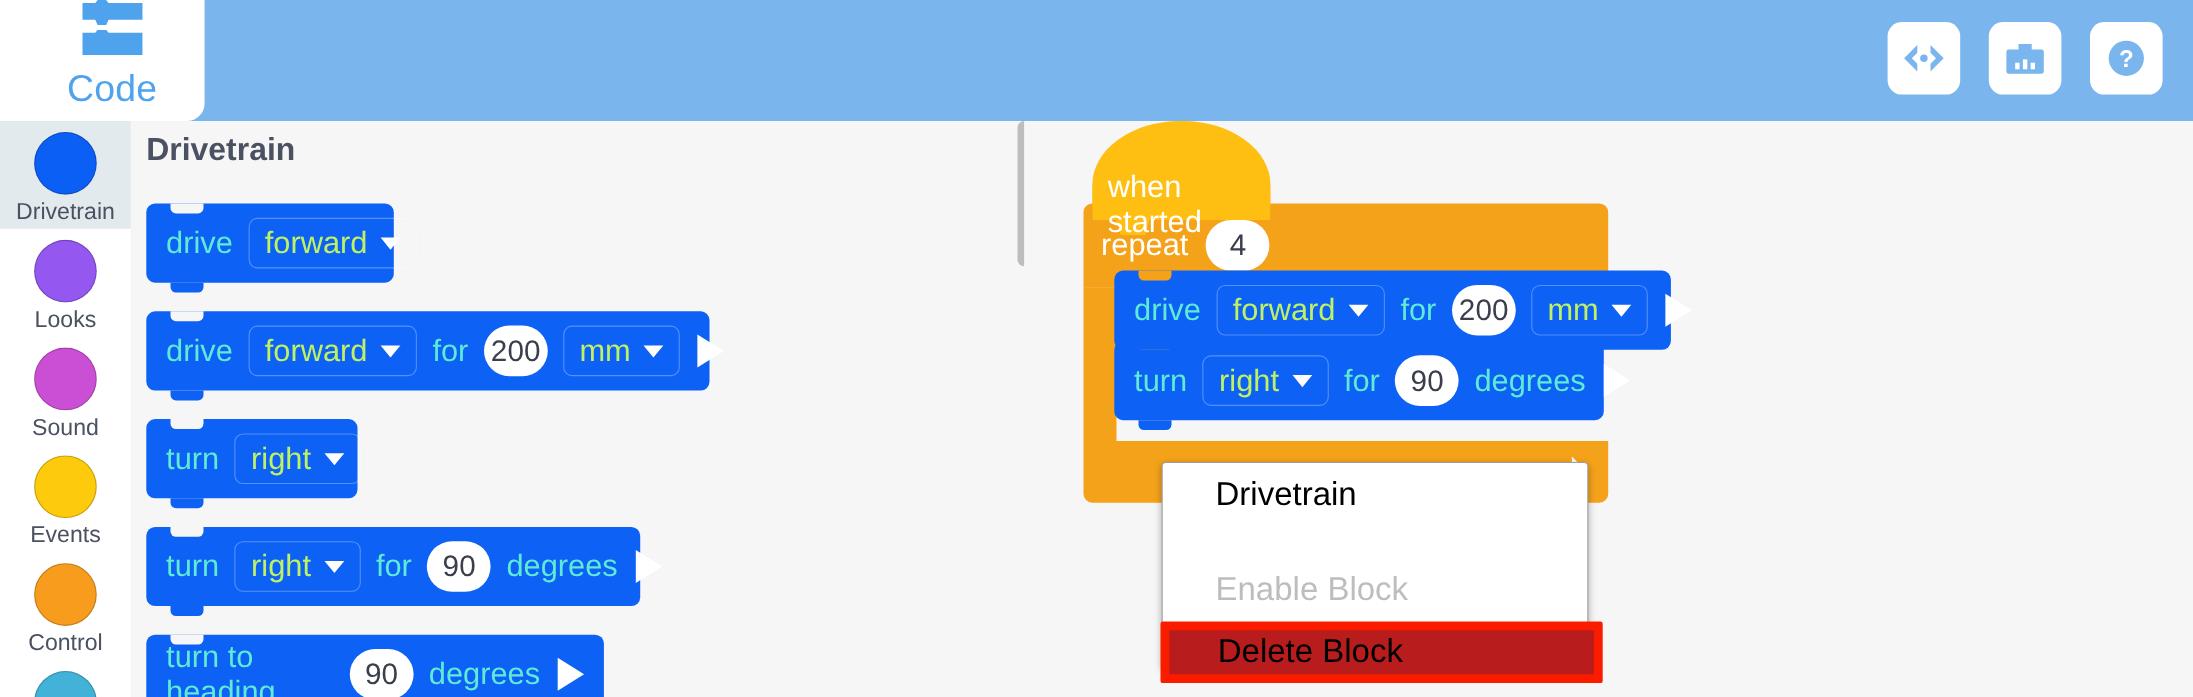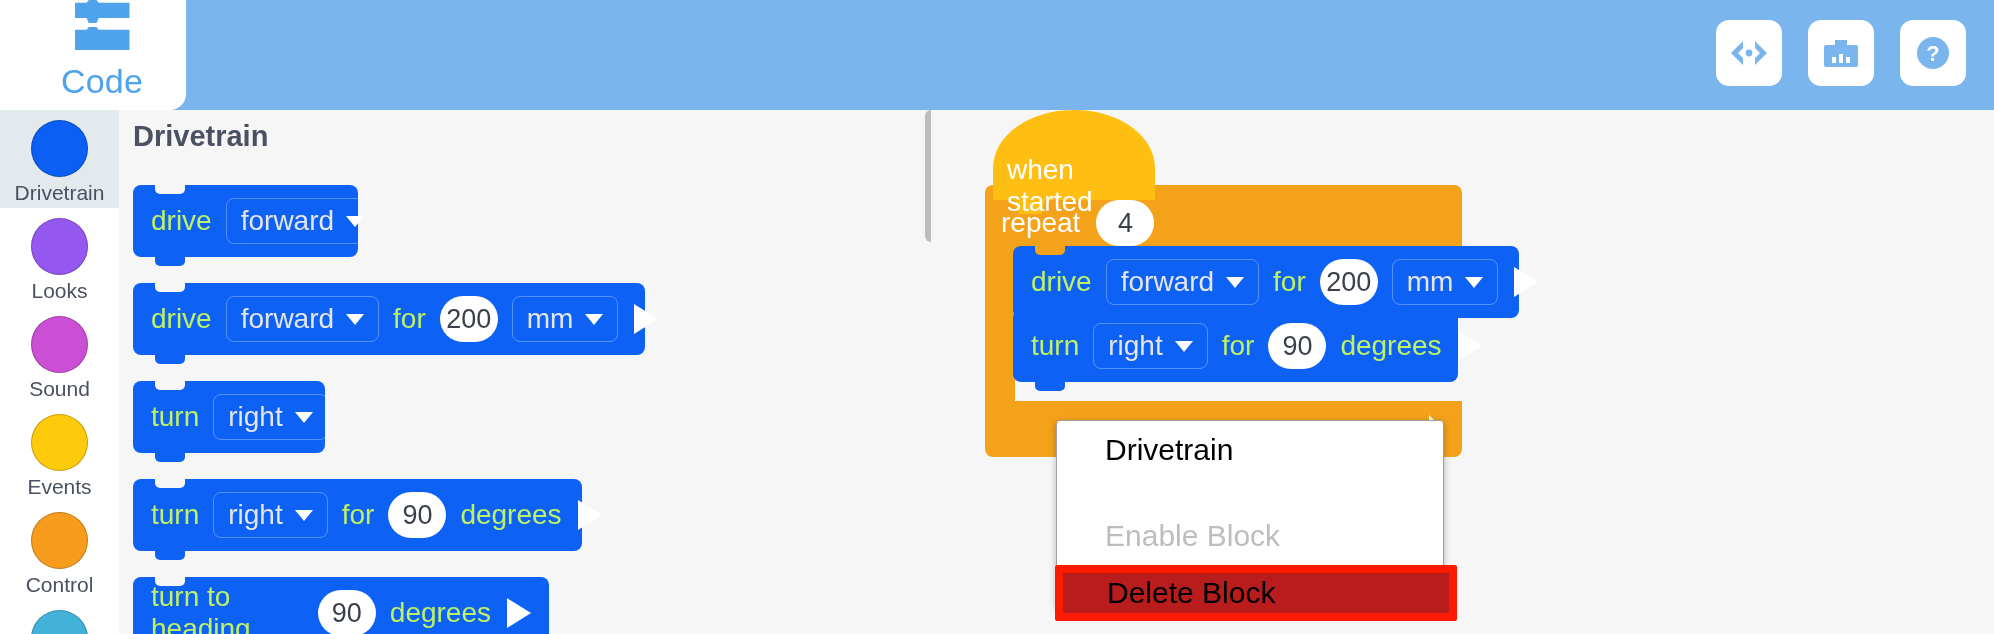--- a/index.html
+++ b/index.html
@@ -107,38 +107,38 @@
   }
   .blk-blue  { background: #0d61f5; }
   .blk-shape {
     border-radius: 8px;
     
   }
 
   .field {
     display: inline-flex; align-items: center; gap: 12px;
     border: 1px solid rgba(255,255,255,.30); border-radius: 8px;
-    padding: 6px 14px; font-size: 28px; color: #e5e5e5;
+    padding: 6px 14px; font-size: 28px; color: #bef264;
   }
   .field .caret {
     width: 0; height: 0; border-left: 9px solid transparent;
     border-right: 9px solid transparent; border-top: 11px solid #fff;
   }
   .numfield {
     background: #fff; color: #3a3f4c; border-radius: 50%/50%;
     min-width: 58px; height: 46px; border-radius: 23px;
     display: inline-flex; align-items: center; justify-content: center;
     font-size: 27px;
   }
   .runarrow {
     width: 0; height: 0; border-top: 15px solid transparent;
     border-bottom: 15px solid transparent; border-left: 24px solid #fff;
     margin-left: 2px;
   }
-  .lbl-w { color: #bef264; font-size: 28px; }
+  .lbl-w { color: #5eead4; font-size: 28px; }
 
   
   .hat {
     position: absolute; width: 162px; height: 108px;
   }
   .hat .cap {
     position: absolute; left: 0; top: 0; width: 162px; height: 78px;
     background: #ffbf12;
     border-top-left-radius: 80px 58px; border-top-right-radius: 80px 58px;
   }

